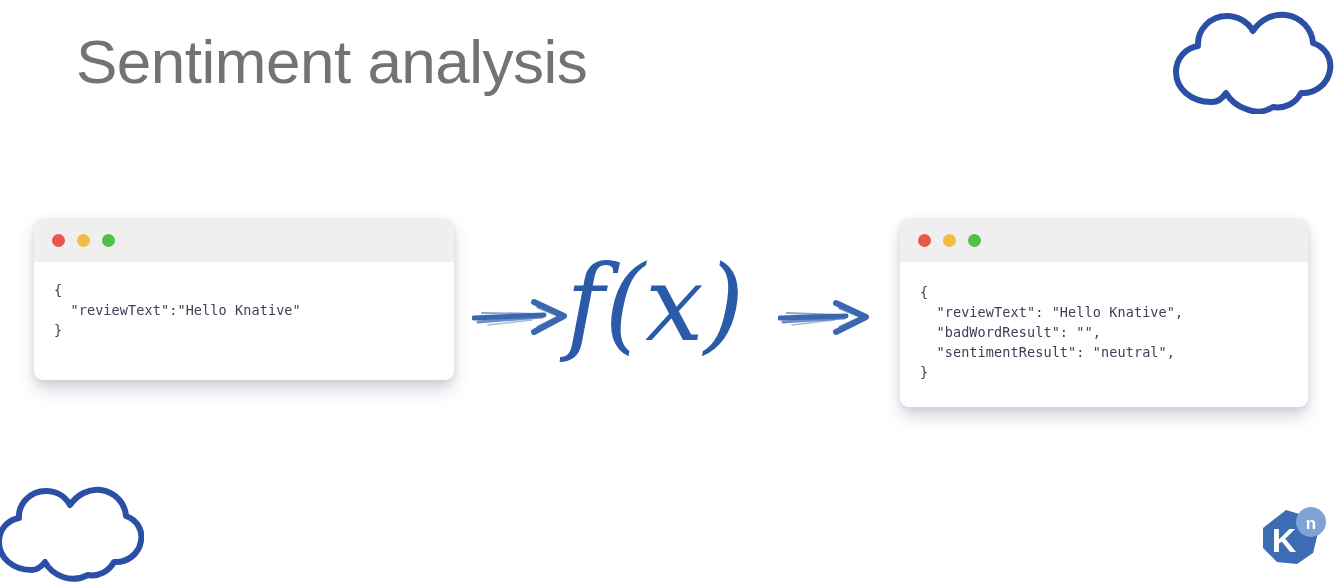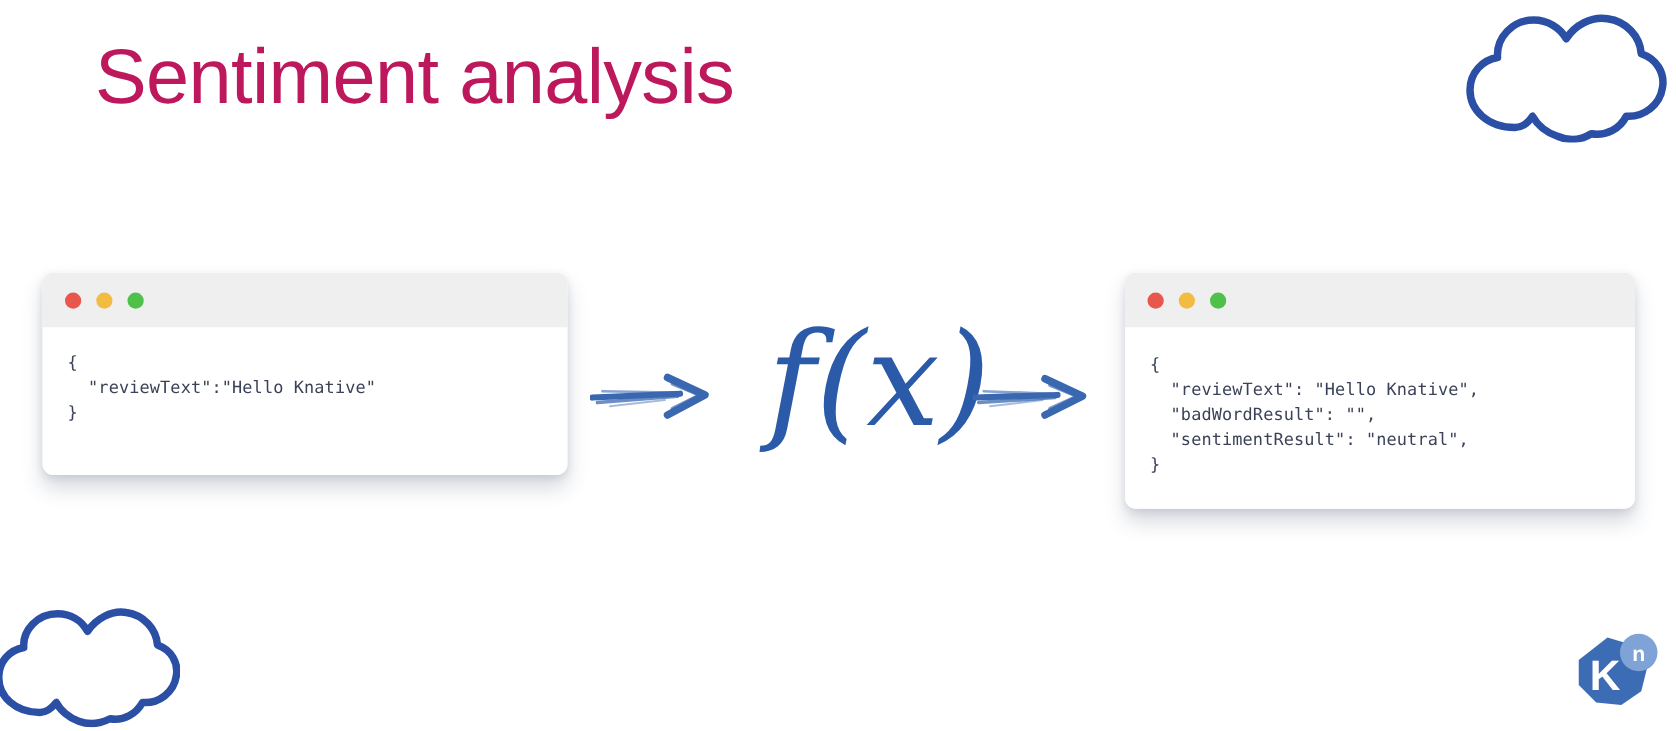--- a/index.html
+++ b/index.html
@@ -17,21 +17,21 @@
 
   
   #slide-title {
     position: absolute;
     left: 76px;
     top: 28px;
     font-family: "Liberation Sans", sans-serif;
     font-size: 62px;
     font-weight: 400;
     letter-spacing: -0.5px;
-    color: #be185d;
+    color: #737373;
     white-space: nowrap;
     line-height: 1.1;
   }
 
   
   .cloud-deco {
     position: absolute;
   }
   #cloud-top-right { left: 1168px; top: 6px; }
   #cloud-bottom-left { left: -8px; top: 482px; }
@@ -102,21 +102,20 @@
     position: absolute;
     left: 566px;
     top: 252px;
     font-family: "DejaVu Serif", serif;
     font-style: italic;
     font-size: 104px;
     font-weight: 400;
     color: #2a5aa8;
     line-height: 1;
     white-space: nowrap;
-    margin-left: 48px;
   }
 
   
   #knative-logo {
     position: absolute;
     left: 1256px;
     top: 506px;
   }
 </style>
 </head>

